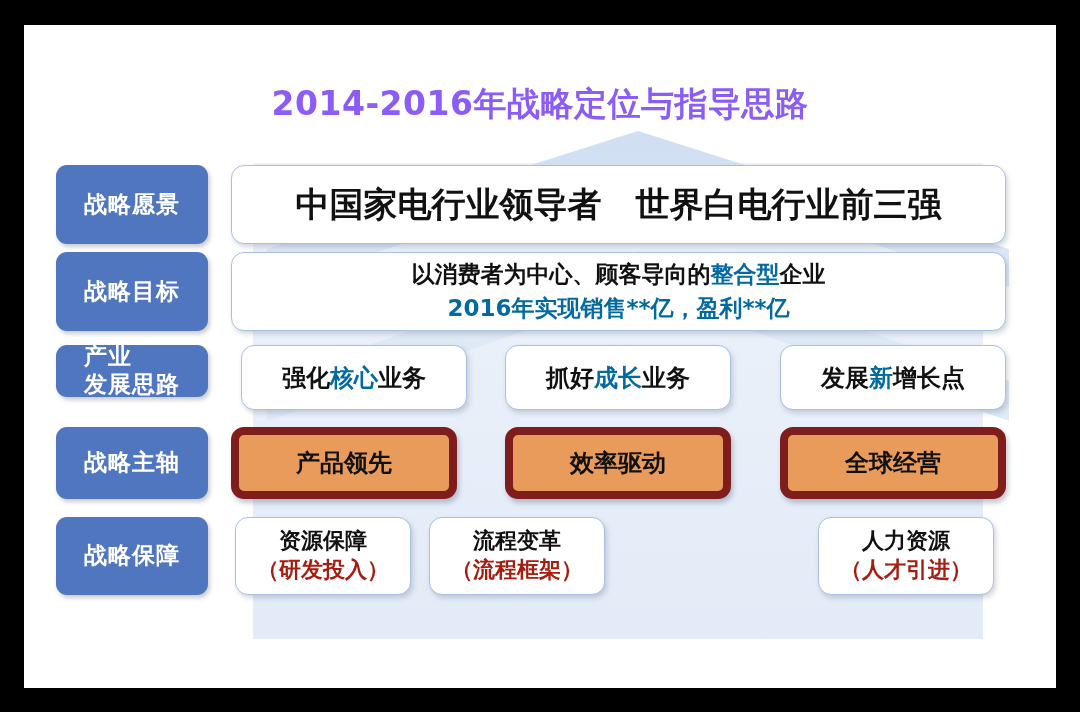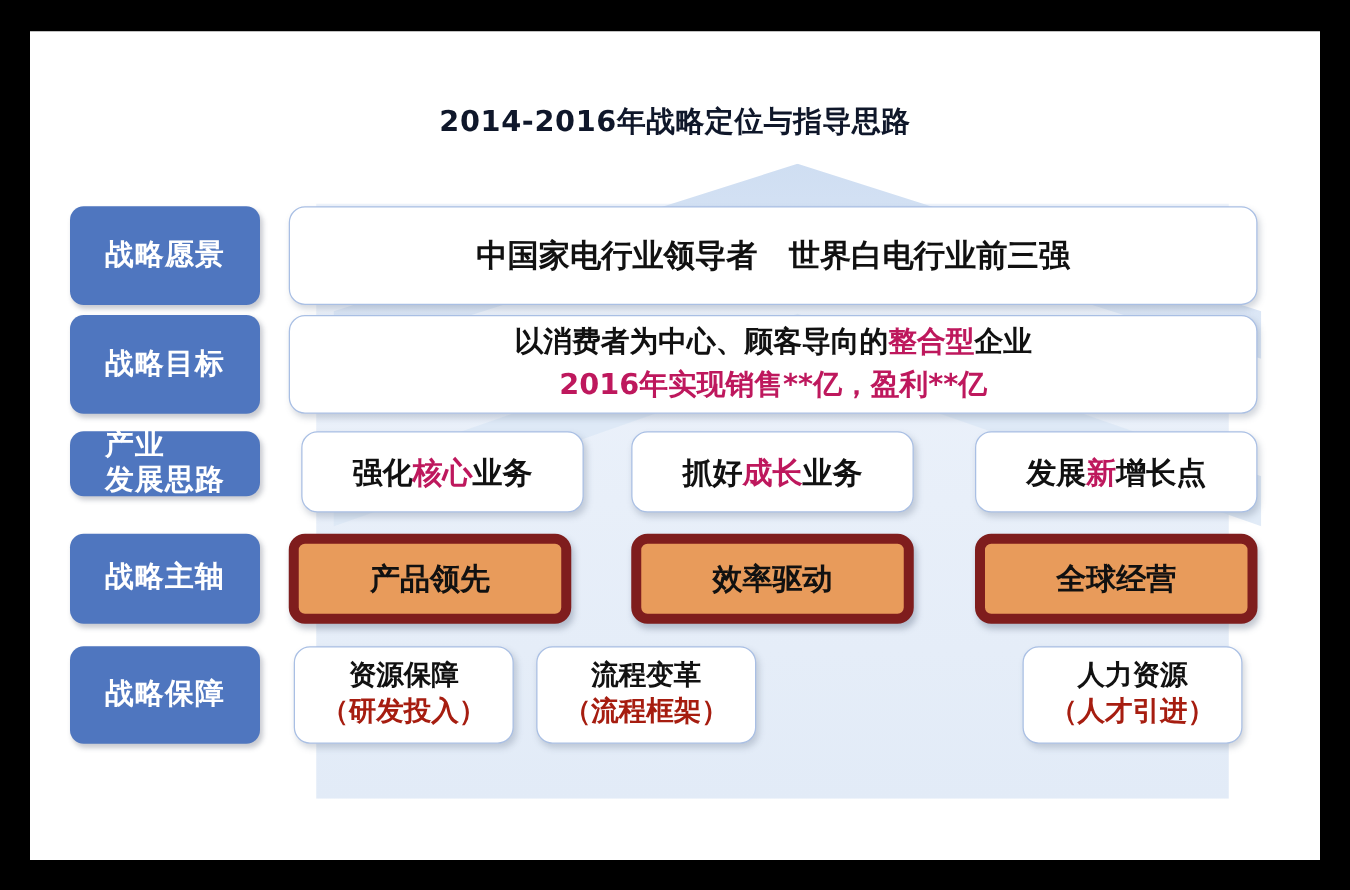--- a/index.html
+++ b/index.html
@@ -23,23 +23,23 @@
     overflow: hidden;
   }
 
   
   #slide-title {
     position: absolute;
     left: 0;
     top: 57px;
     width: 1032px;
     text-align: center;
-    font-size: 23px;
+    font-size: 33px;
     font-weight: bold;
-    color: #0f172a;
+    color: #8b5cf6;
     letter-spacing: 0.5px;
     white-space: nowrap;
   }
 
   
   #bg-panel {
     position: absolute;
     left: 203px;
     top: 106px;
     width: 782px;
@@ -87,27 +87,27 @@
     box-shadow: 2px 3px 5px rgba(80,95,120,0.25);
     box-sizing: border-box;
   }
   .card.orange {
     background: #e89b5b;
     border: 8px solid #7f1d1d;
     box-shadow: 2px 4px 5px rgba(80,95,120,0.35);
   }
   .ln { display: block; white-space: nowrap; }
   .blk { color: #111111; }
-  .red { color: #be185d; }
+  .red { color: #0369a1; }
   .dred { color: #a61d10; }
 
   
   #card-vision {
     left: 207px; top: 140px; width: 775px; height: 79px;
-    font-size: 25px; font-weight: bold;
+    font-size: 34px; font-weight: bold;
   }
   #card-goal {
     left: 207px; top: 227px; width: 775px; height: 79px;
     font-size: 23px; font-weight: bold; line-height: 1.45;
   }
   
   .card-industry {
     top: 320px; width: 226px; height: 65px;
     font-size: 24px; font-weight: bold;
   }

